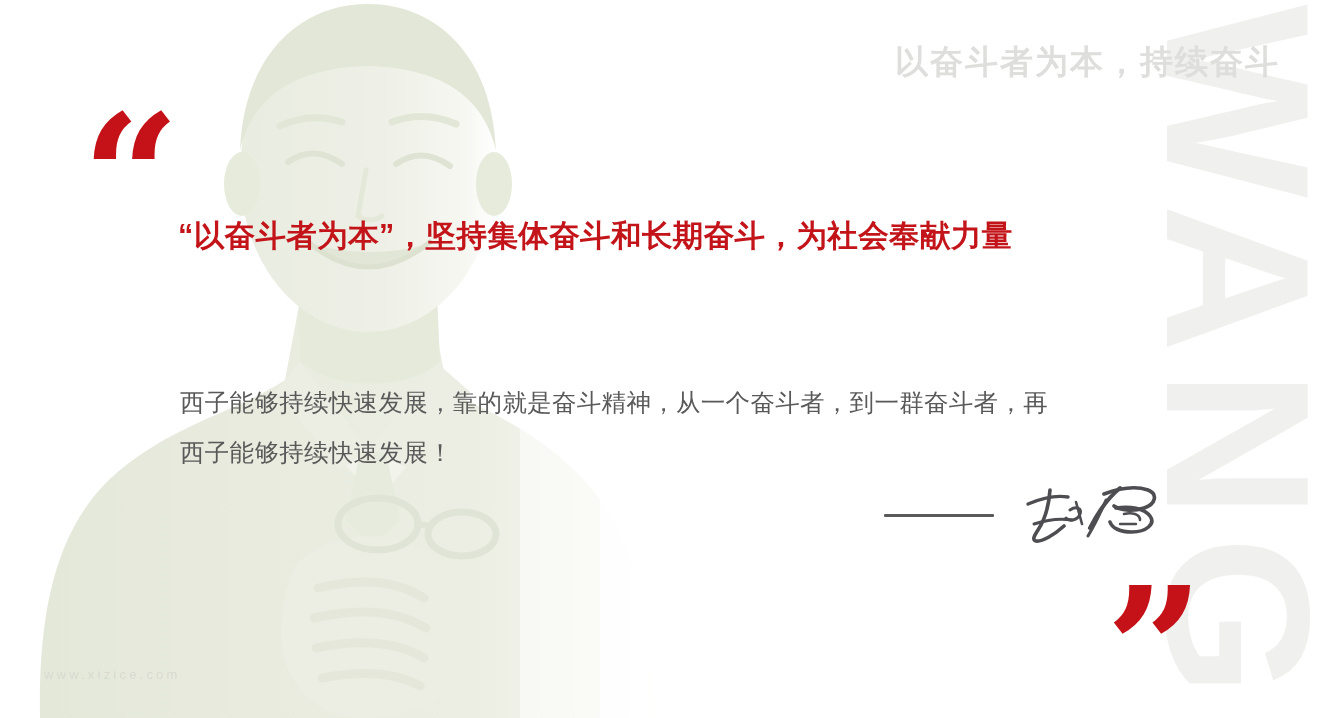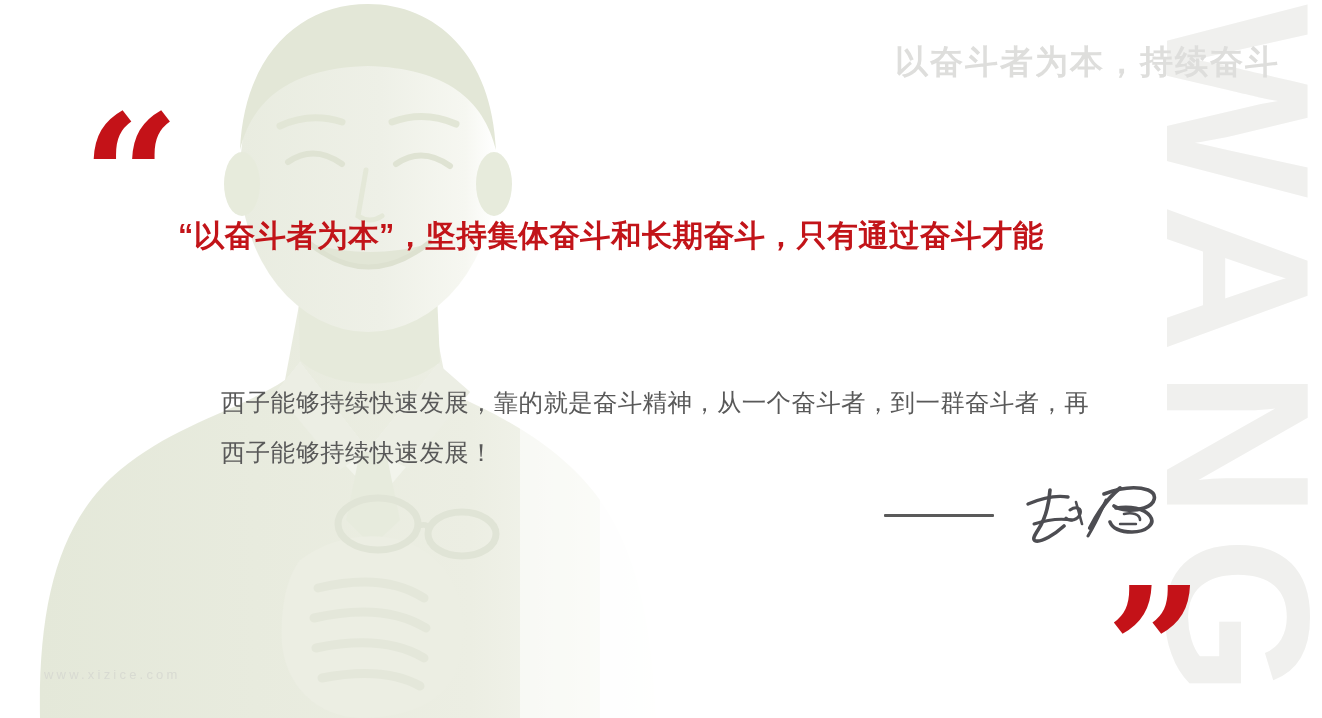--- a/index.html
+++ b/index.html
@@ -92,21 +92,20 @@
     letter-spacing: 0.4px;
     white-space: nowrap;
   }
 
   
   .sub-block {
     position: absolute;
     left: 180px;
     top: 378px;
     width: 990px;
-    margin-left: 41px;
   }
   .sub-line {
     color: #595959;
     font-size: 24.5px;
     font-weight: 400;
     line-height: 50px;
     letter-spacing: 0.3px;
     white-space: nowrap;
   }
 
@@ -216,21 +215,21 @@
 
   <div class="wang-watermark">WANG</div>
 
   <div class="header-line">以奋斗者为本，持续奋斗</div>
 
   <div class="quote-mark quote-open">“</div>
 
   <div class="quote-mark quote-close">“</div>
 
   <div class="quote-block">
-    <div class="quote-line">“以奋斗者为本”，坚持集体奋斗和长期奋斗，只有通过奋斗才能</div>
+    <div class="quote-line">“以奋斗者为本”，坚持集体奋斗和长期奋斗，为社会奉献力量</div>
   </div>
 
   <div class="sub-block">
     <div class="sub-line">西子能够持续快速发展，靠的就是奋斗精神，从一个奋斗者，到一群奋斗者，再</div>
     <div class="sub-line">西子能够持续快速发展！</div>
   </div>
 
   <div class="signature-row">
     <div class="sig-rule"></div>
     <svg class="sig-mark" viewBox="0 0 150 70" aria-hidden="true">

